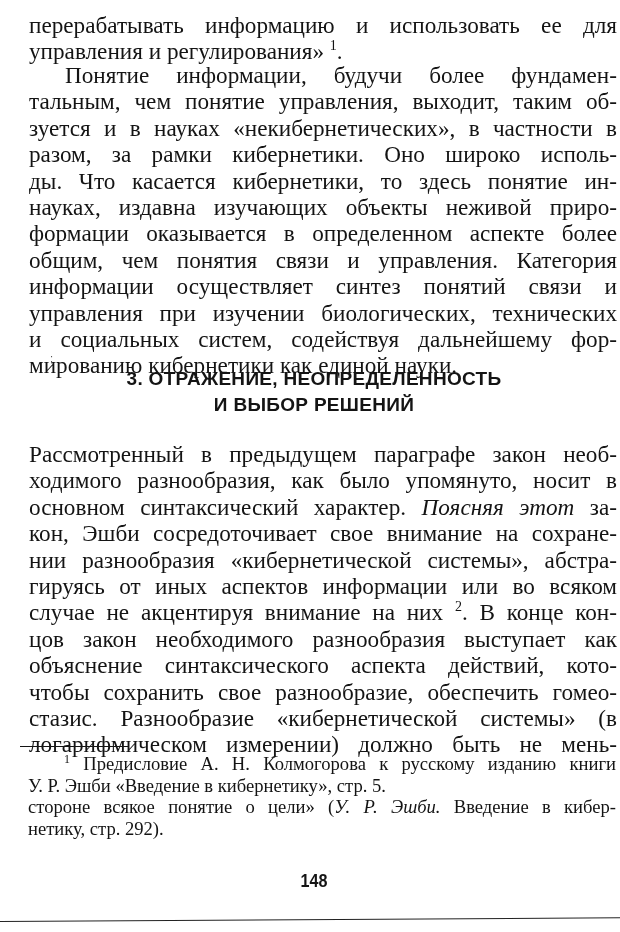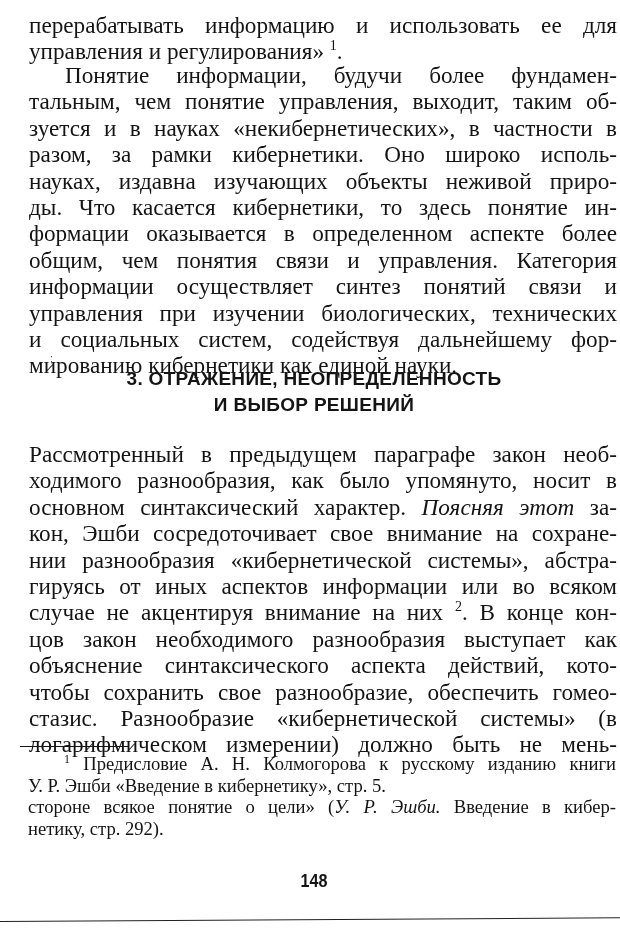--- a/index.html
+++ b/index.html
@@ -129,22 +129,22 @@
   <div class="body-text block1">
     <span class="line">перерабатывать информацию и использовать ее для</span>
     <span class="line last"><span>управления и регулирования»</span> <span class="sup">1</span><span>.</span></span>
   </div>
 
   <div class="body-text block2">
     <span class="line indent">Понятие информации, будучи более фундамен-</span>
     <span class="line">тальным, чем понятие управления, выходит, таким об-</span>
     <span class="line">зуется и в науках «некибернетических», в частности в</span>
     <span class="line">разом, за рамки кибернетики. Оно широко исполь-</span>
+    <span class="line">ды. Что касается кибернетики, то здесь понятие ин-</span>
     <span class="line">науках, издавна изучающих объекты неживой приро-</span>
-    <span class="line">ды. Что касается кибернетики, то здесь понятие ин-</span>
     <span class="line">формации оказывается в определенном аспекте более</span>
     <span class="line">общим, чем понятия связи и управления. Категория</span>
     <span class="line">информации осуществляет синтез понятий связи и</span>
     <span class="line">управления при изучении биологических, технических</span>
     <span class="line">и социальных систем, содействуя дальнейшему фор-</span>
     <span class="line last">мированию кибернетики как единой науки.</span>
   </div>
 
   <span class="stray-mark">;</span>
 

